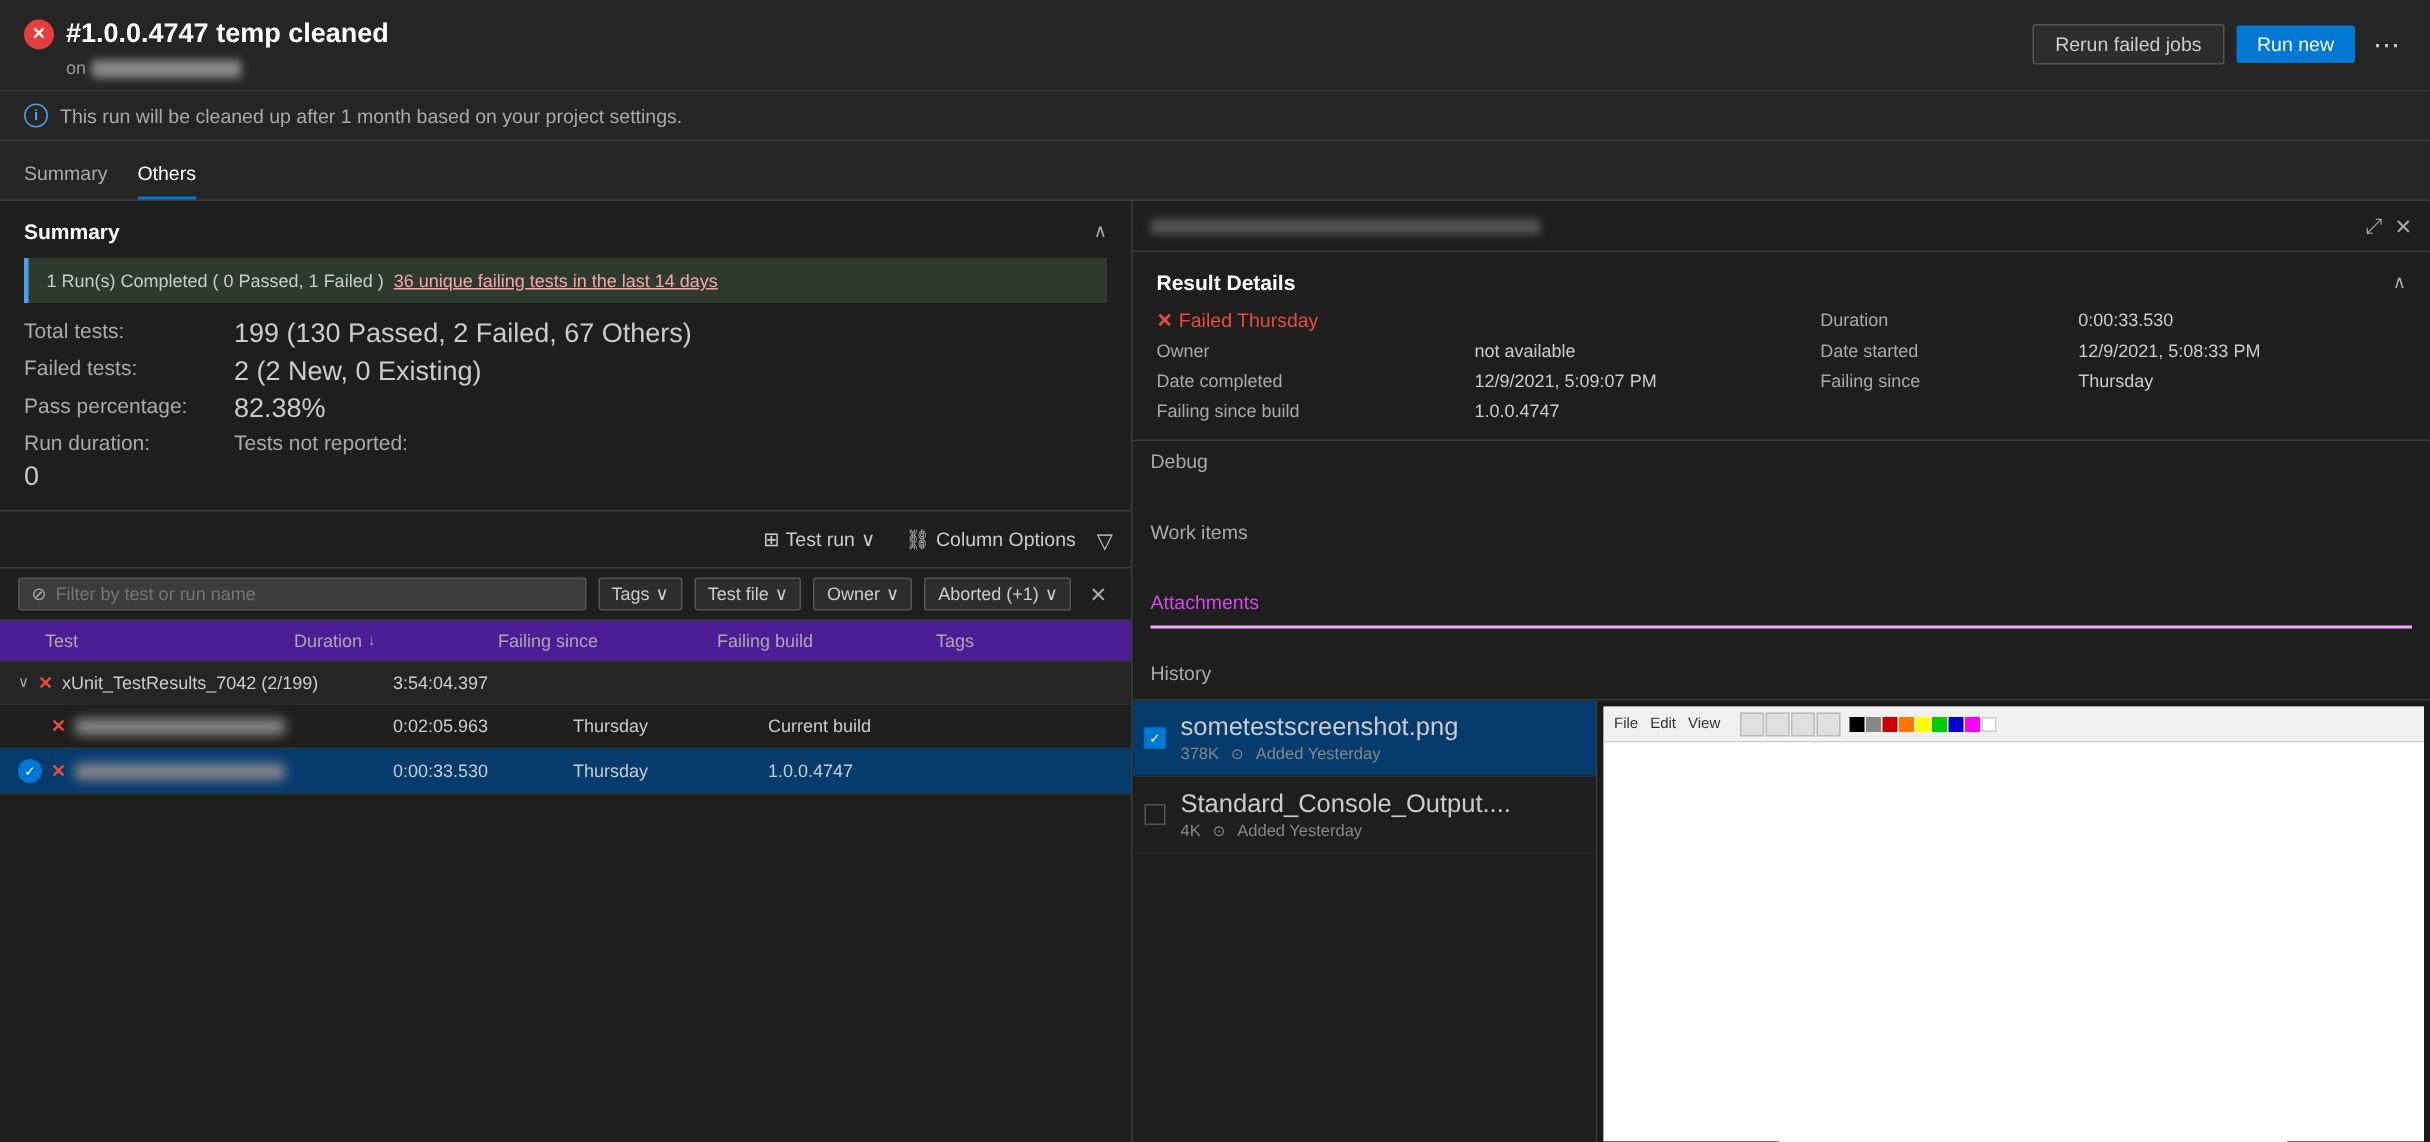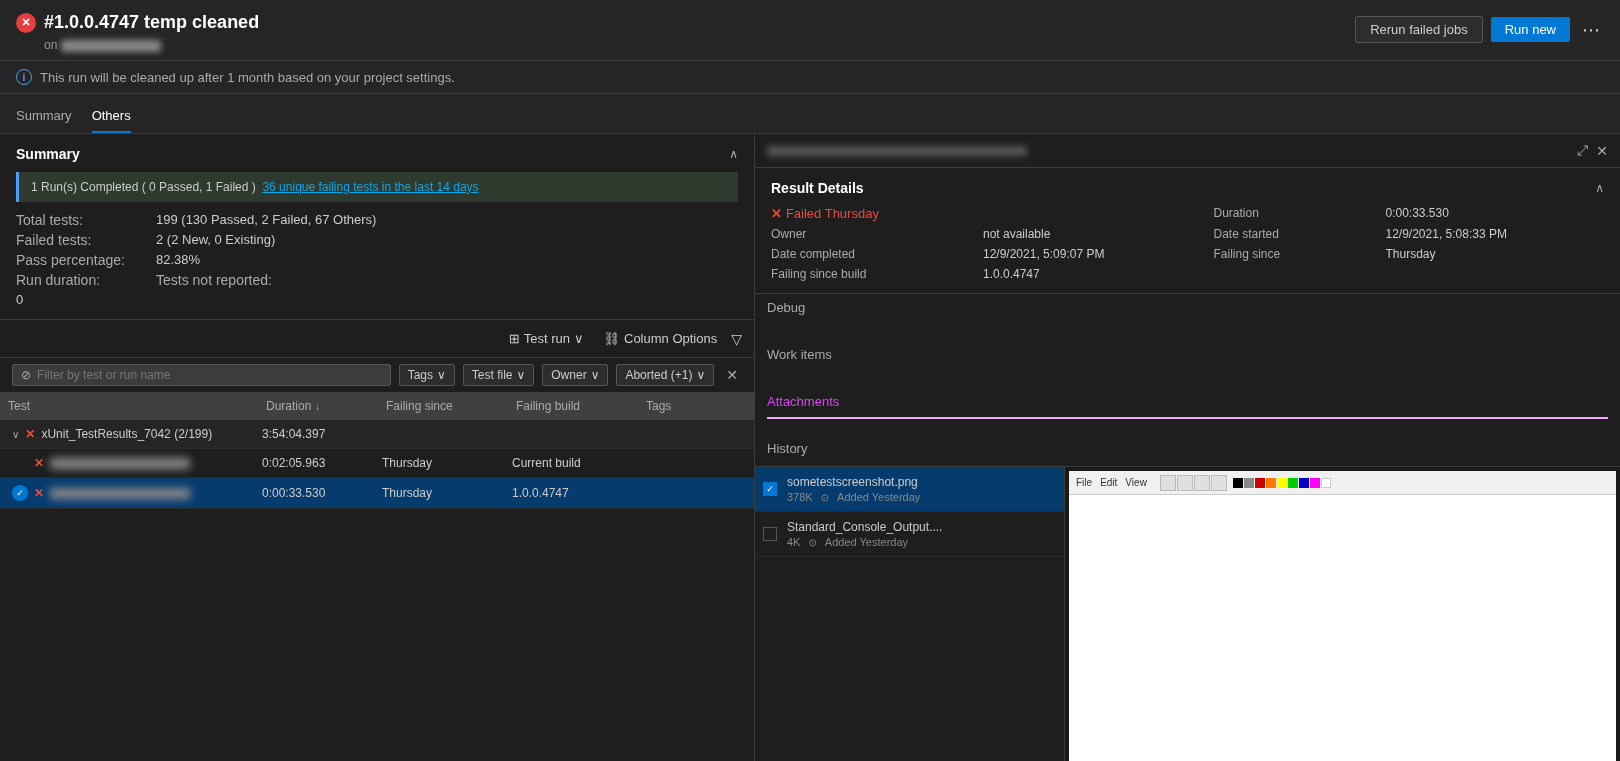--- a/index.html
+++ b/index.html
@@ -180,36 +180,36 @@
     }
     .summary-alert {
       background: #2d3a2d;
       border-left: 3px solid #4a9eed;
       padding: 8px 12px;
       margin-bottom: 10px;
       font-size: 12px;
       color: #ccc;
     }
     .summary-alert a {
-      color: #0ea5e9;
+      color: #fca5a5;
       text-decoration: underline;
       cursor: pointer;
     }
     .summary-grid {
       display: grid;
       grid-template-columns: 140px 1fr;
       gap: 4px 0;
     }
     .summary-label {
       color: #aaa;
       font-size: 14px;
     }
     .summary-value {
       color: #ccc;
-      font-size: 13px;
+      font-size: 18px;
     }
 
     
     .tests-toolbar {
       display: flex;
       align-items: center;
       padding: 8px 12px;
       border-bottom: 1px solid #3c3c3c;
       gap: 8px;
     }
@@ -276,27 +276,28 @@
     }
 
     
     .test-table {
       flex: 1;
       overflow: auto;
     }
     .table-header {
       display: grid;
       grid-template-columns: 1fr 120px 130px 130px 100px;
-      padding: 6px 8px;
-      border-bottom: 1px solid #3c3c3c;
-      background: #404040;
+      padding: 6px 30px;
+      border-bottom: 1px solid #3c3c3c;
+      background: #4c1d95;
       font-size: 12px;
       color: #aaa;
       position: sticky;
       top: 0;
+      gap: 16px;
     }
     .col-header {
       display: flex;
       align-items: center;
       gap: 4px;
     }
     .sort-icon { font-size: 10px; }
 
     .table-row {
       display: grid;
@@ -422,21 +423,21 @@
       background: #0078d4;
       border-color: #0078d4;
       color: white;
       font-size: 9px;
     }
     .attach-info {
       flex: 1;
     }
     .attach-name {
       color: #ccc;
-      font-size: 12px;
+      font-size: 17px;
     }
     .attach-meta {
       display: flex;
       gap: 8px;
       color: #888;
       font-size: 11px;
       margin-top: 2px;
       align-items: center;
     }
 

